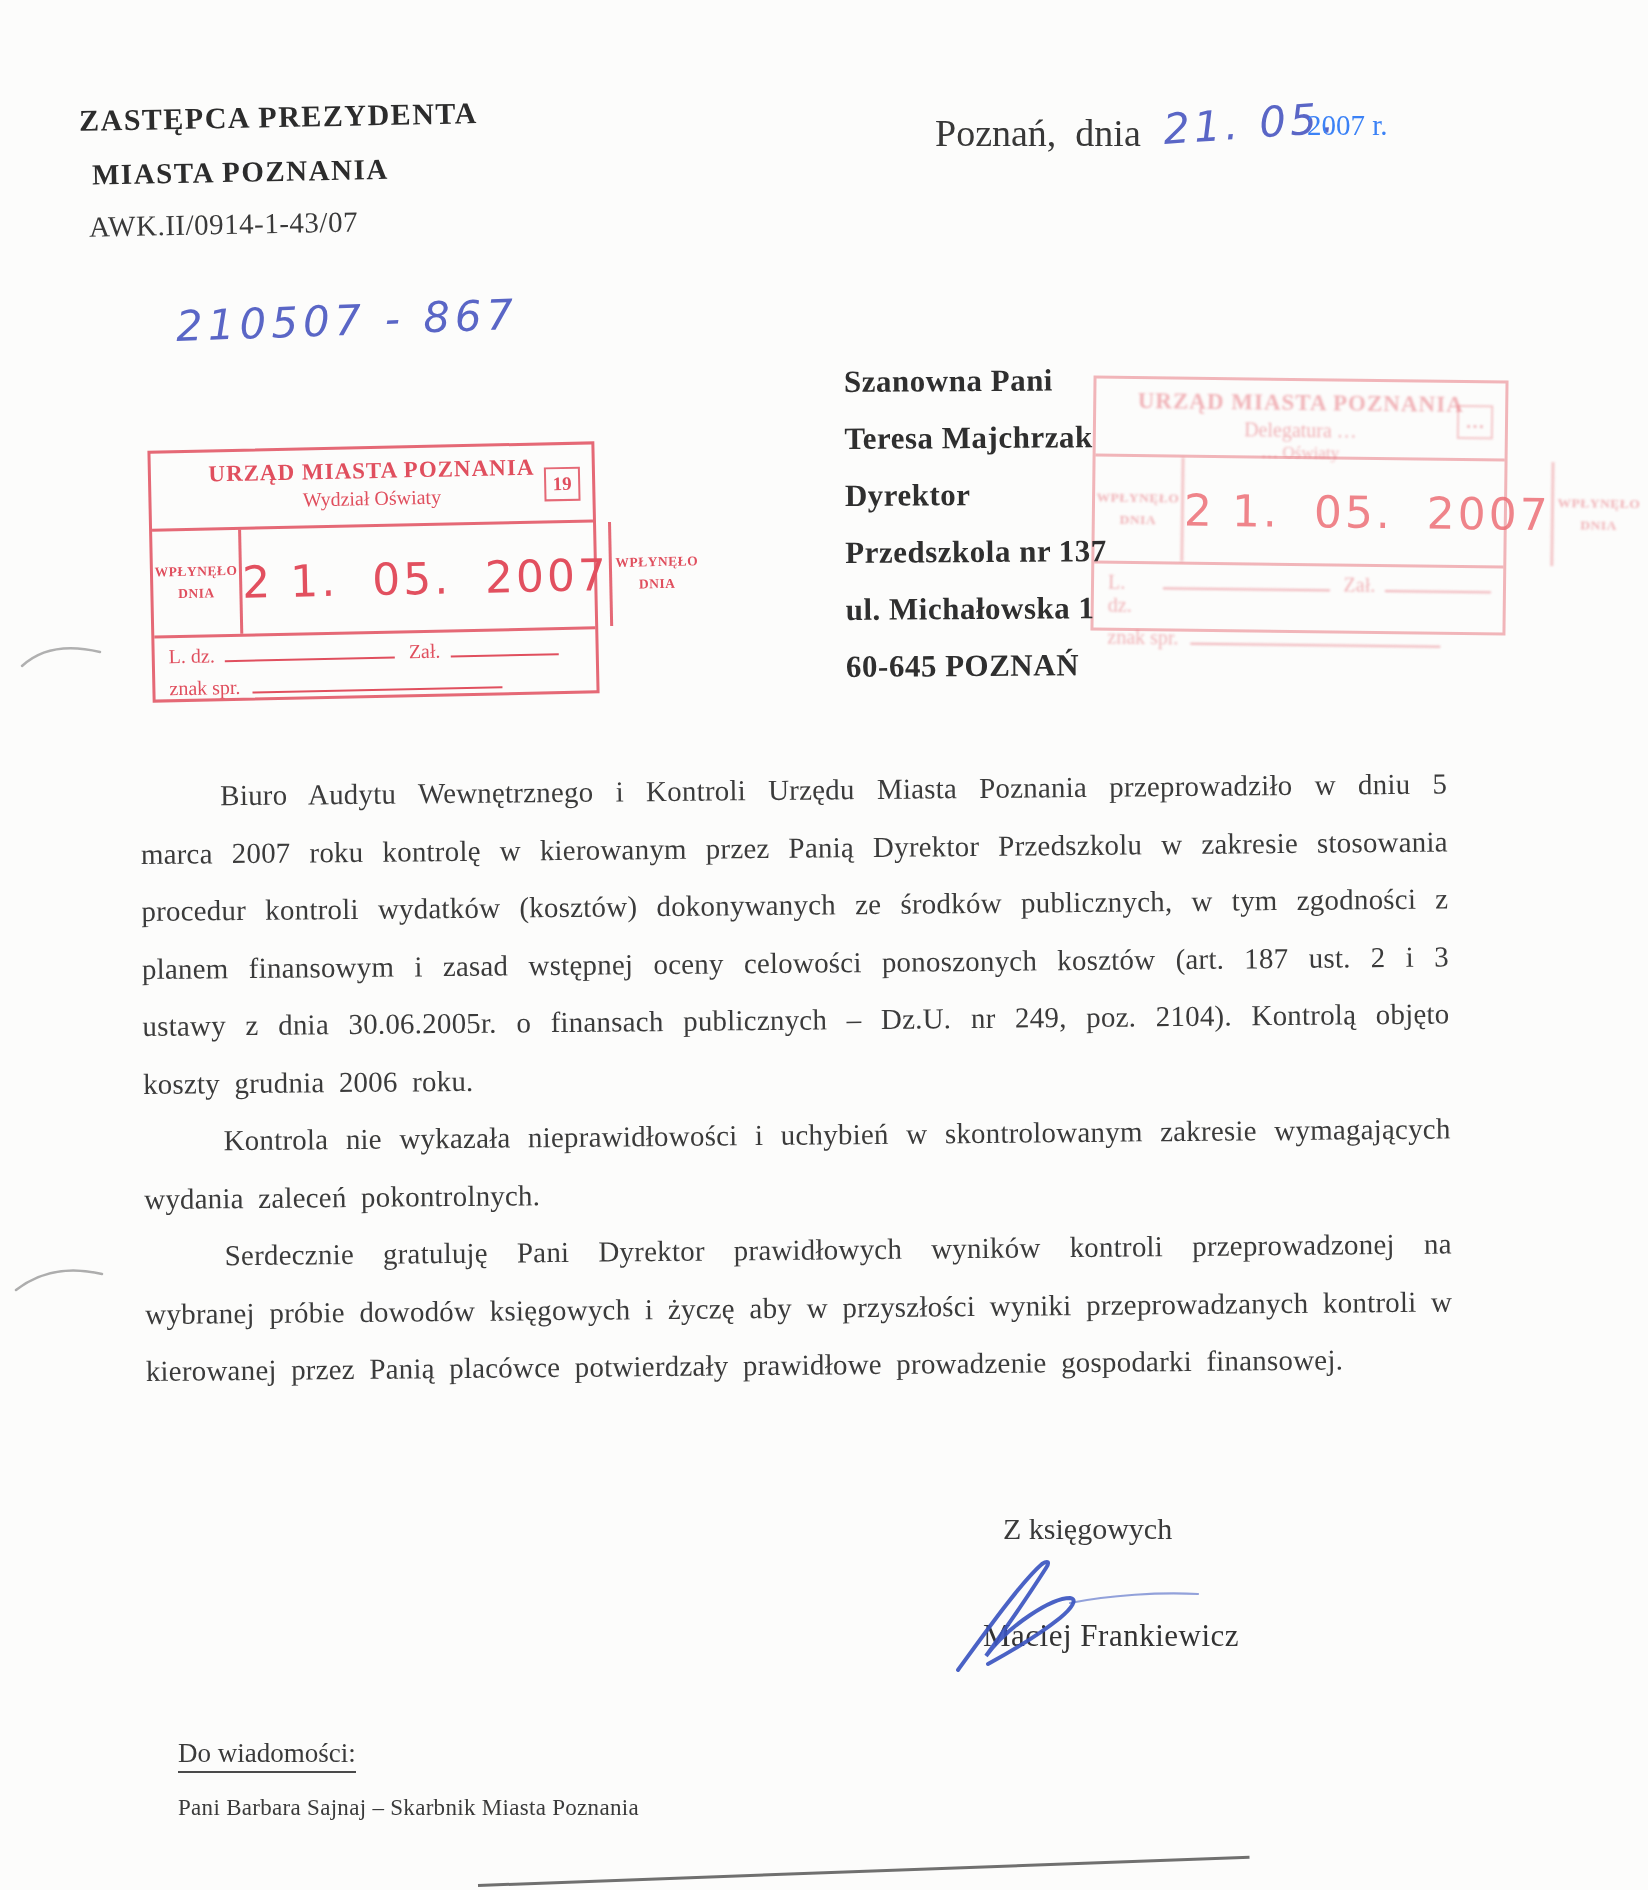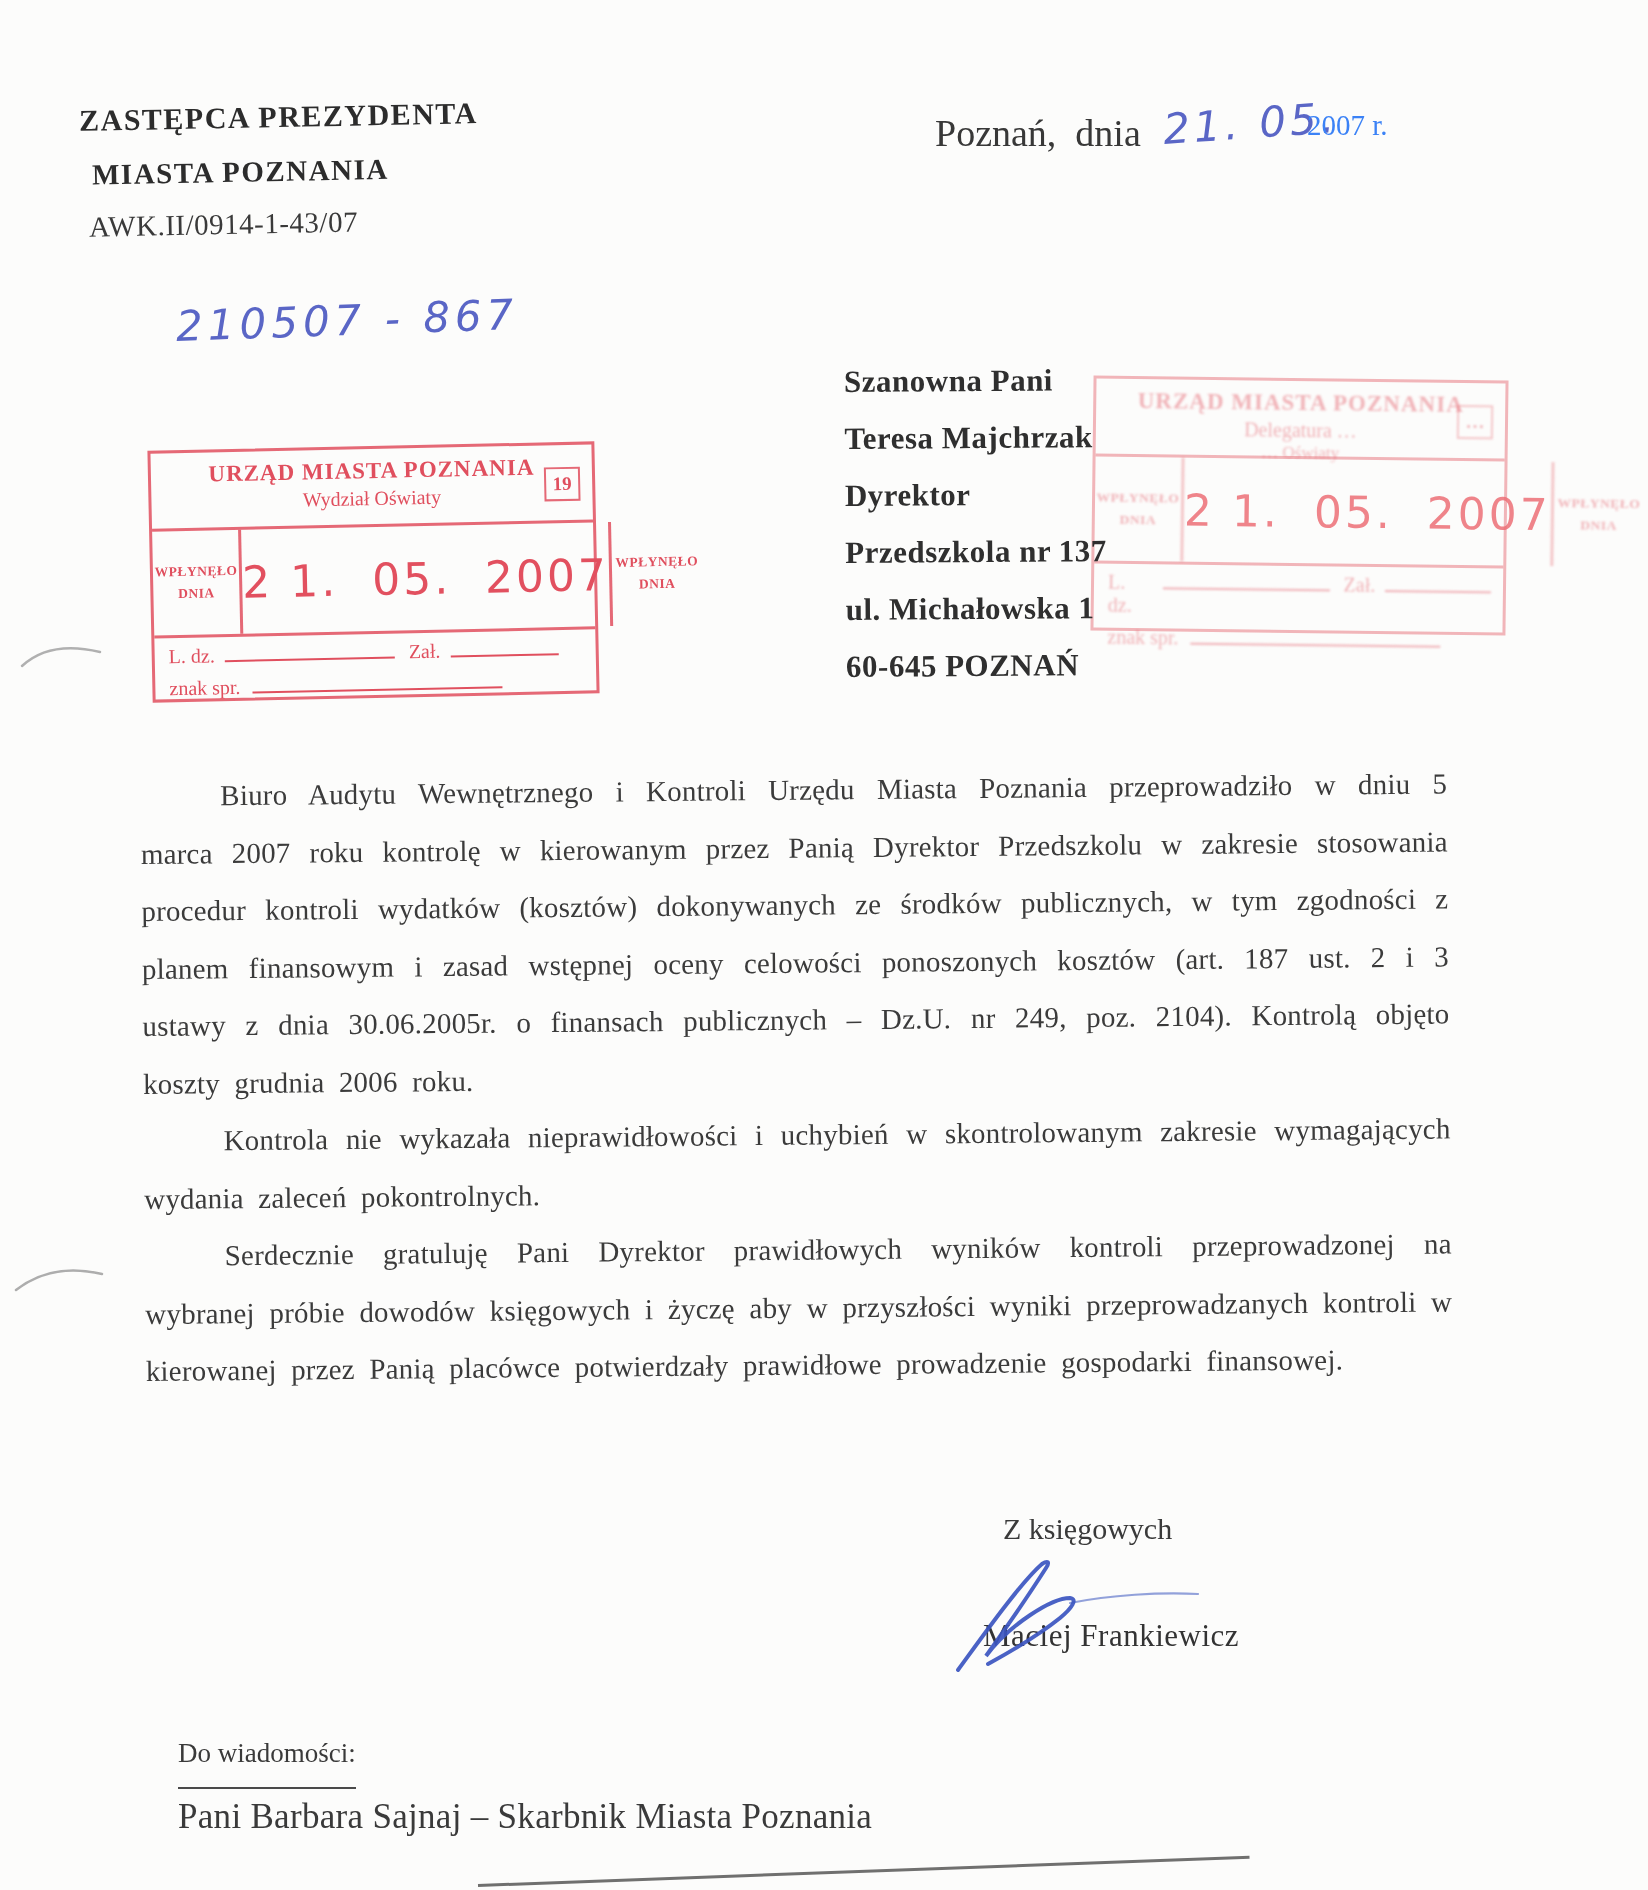--- a/index.html
+++ b/index.html
@@ -126,22 +126,22 @@
   }
   .body-text p { text-indent: 80px; }
 
   
   .salutation { position: absolute; left: 1003px; top: 1512px; font-size: 30px; color: #3a3a3a; }
   .signature-svg { position: absolute; left: 920px; top: 1548px; z-index: 1; }
   .signatory { position: absolute; left: 983px; top: 1618px; font-size: 31px; color: #333; letter-spacing: 0.5px; }
 
   
   .cc { position: absolute; left: 178px; top: 1738px; font-size: 27px; color: #3a3a3a; }
-  .cc-heading { display: inline-block; border-bottom: 2px solid #4a4a4a; padding-bottom: 18px; text-align: right; }
-  .cc-entry { margin-top: 8px; font-size: 35px; letter-spacing: 0.3px; }
+  .cc-heading { display: inline-block; border-bottom: 2px solid #4a4a4a; padding-bottom: 2px; text-align: right; }
+  .cc-entry { margin-top: 22px; font-size: 23px; letter-spacing: 0.3px; }
 
   
   .artifact-line {
     position: absolute; left: 478px; top: 1884px;
     width: 772px; height: 3px; background: #4c4c4c;
     transform: rotate(-2.1deg); transform-origin: left center;
     opacity: 0.8;
   }
   .artifact-curve { position: absolute; }
   .curve1 { left: 16px; top: 632px; }

